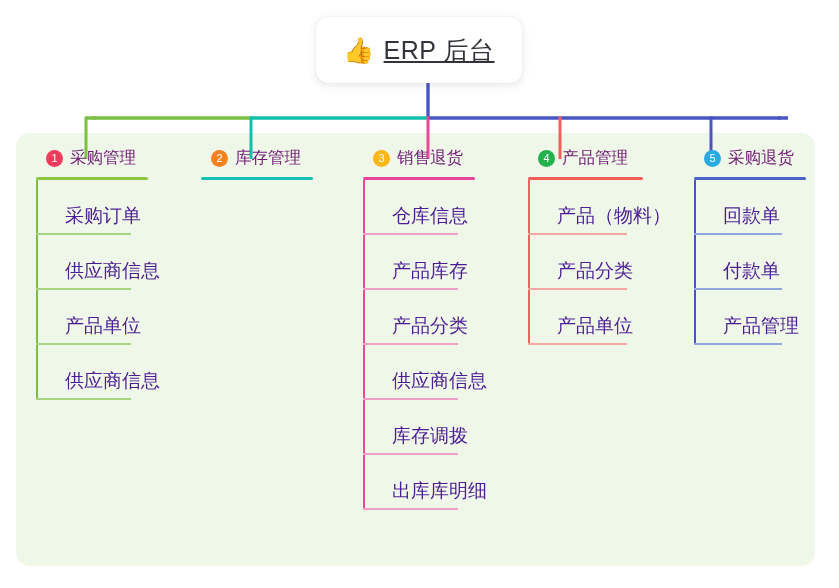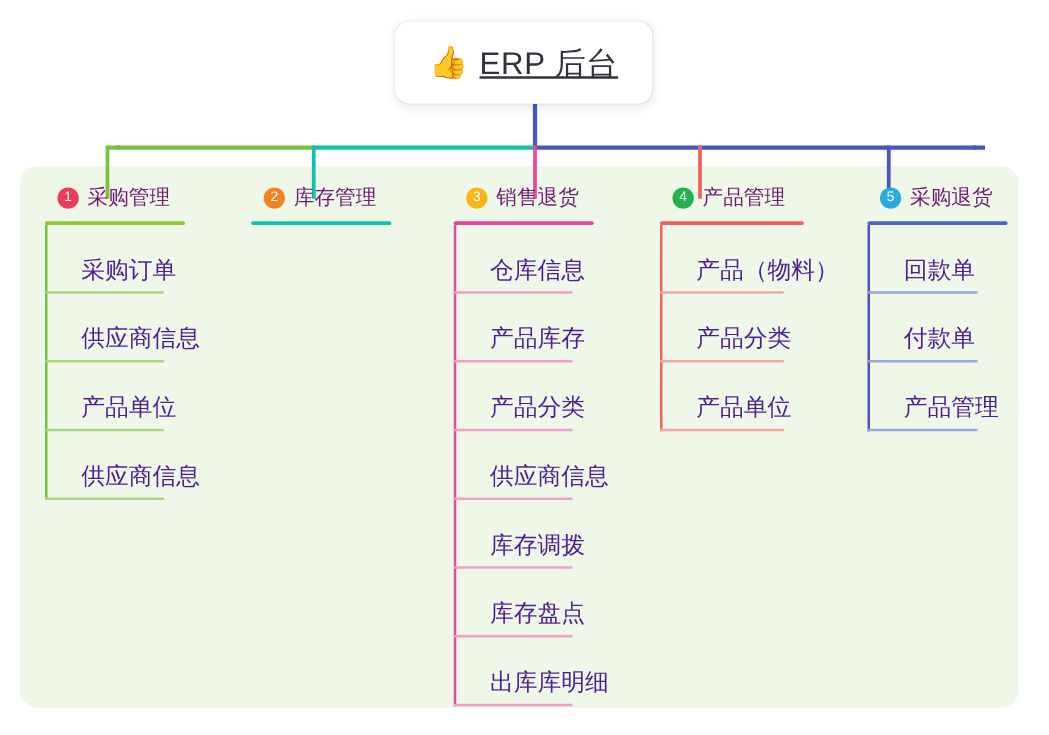--- a/index.html
+++ b/index.html
@@ -229,24 +229,20 @@
           </div>
           <div class="item">
             <span class="item-label">供应商信息</span>
             <div class="item-rule" style="background: rgb(239, 160, 200); width: 95px;"></div>
           </div>
           <div class="item">
             <span class="item-label">库存调拨</span>
             <div class="item-rule" style="background: rgb(239, 160, 200); width: 95px;"></div>
           </div>
           <div class="item">
-            <span class="item-label">库存盘点</span>
-            <div class="item-rule" style="background: rgb(239, 160, 200); width: 95px;"></div>
-          </div>
-          <div class="item">
             <span class="item-label">出库库明细</span>
             <div class="item-rule" style="background: rgb(239, 160, 200); width: 95px;"></div>
           </div>
         </div>
       </div>
       <div class="column" style="left: 528px; width: 156px;">
         <div class="col-head">
           <span class="badge" style="background: rgb(34, 177, 76);">4</span>
           <span class="col-title">产品管理</span>
         </div>

